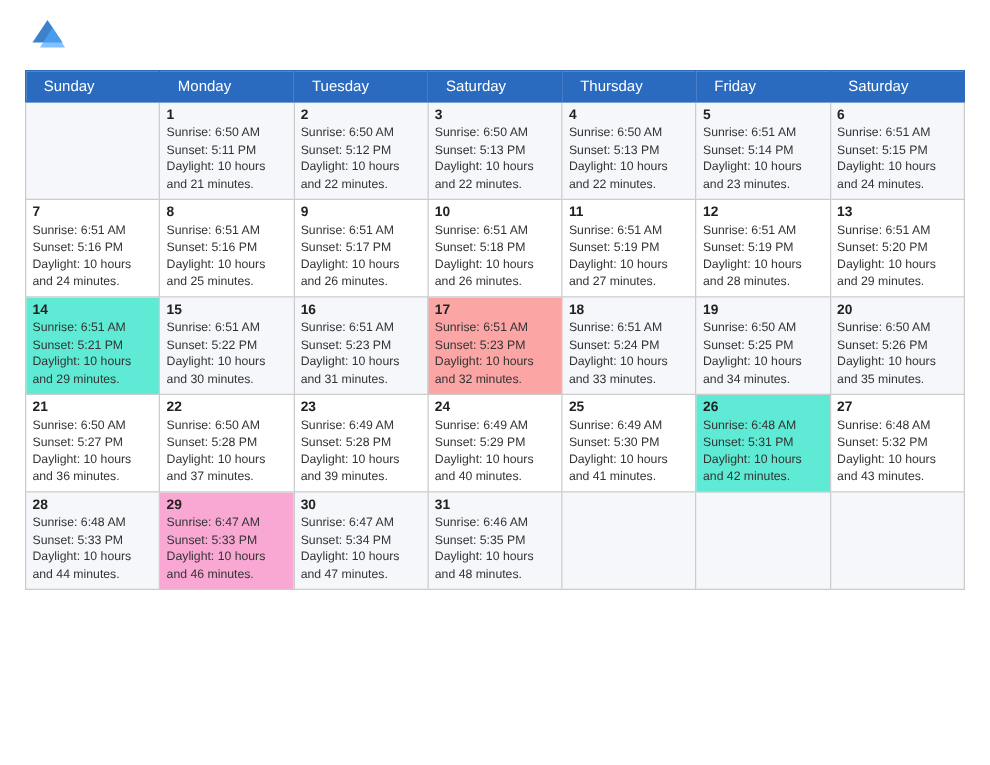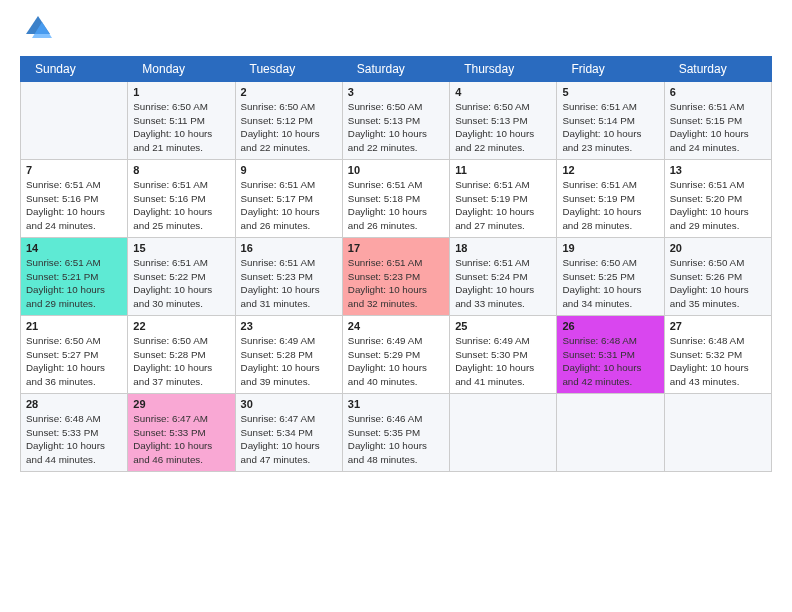--- a/index.html
+++ b/index.html
@@ -316,21 +316,21 @@
 Daylight: 10 hours
 and 40 minutes.</div>
           </td>
           <td style="background: rgb(255, 255, 255);">
             <span class="day-number">25</span>
             <div class="day-info" style="white-space: pre-line;">Sunrise: 6:49 AM
 Sunset: 5:30 PM
 Daylight: 10 hours
 and 41 minutes.</div>
           </td>
-          <td style="background: #d946ef;">
+          <td style="background: #5eead4;">
             <span class="day-number">26</span>
             <div class="day-info" style="white-space: pre-line;">Sunrise: 6:48 AM
 Sunset: 5:31 PM
 Daylight: 10 hours
 and 42 minutes.</div>
           </td>
           <td style="background: rgb(255, 255, 255);">
             <span class="day-number">27</span>
             <div class="day-info" style="white-space: pre-line;">Sunrise: 6:48 AM
 Sunset: 5:32 PM

